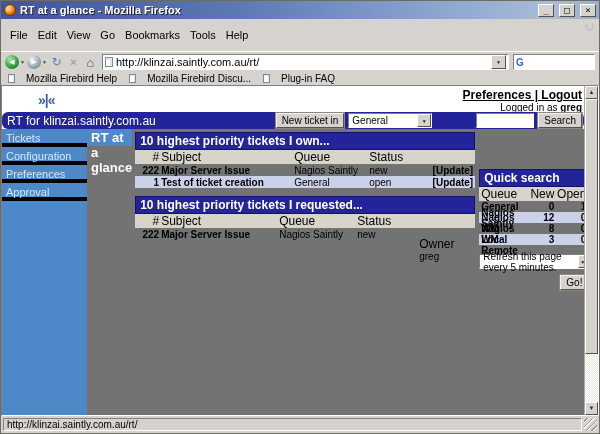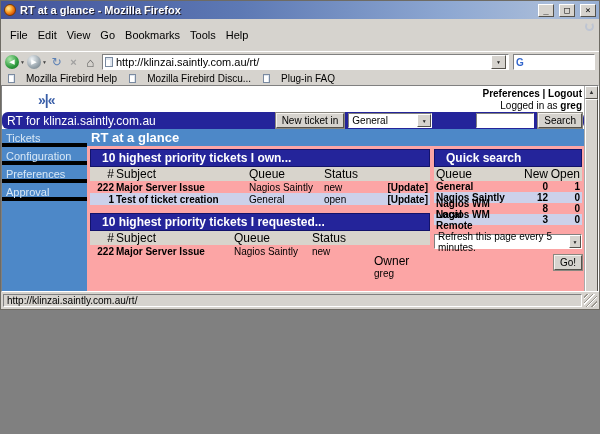--- a/index.html
+++ b/index.html
@@ -1,19 +1,19 @@
 <!DOCTYPE html>
 <html><head>
 <meta charset="utf-8">
 <style>
   * { margin:0; padding:0; box-sizing:border-box; }
   html,body { width:600px; height:434px; }
   body { font-family:"Liberation Sans","DejaVu Sans",sans-serif; background:#808080; }
 
-  .window { width:600px; height:310px; background:#d6d3ce; border:1px solid #6e6b64;
+  .window { width:600px; height:434px; background:#d6d3ce; border:1px solid #6e6b64;
             display:flex; flex-direction:column; overflow:hidden; }
 
   
   .titlebar { height:18px; flex:0 0 18px; display:flex; align-items:center; gap:4px; padding:0 3px;
     background:linear-gradient(90deg,#42539b 0%,#5d79b4 40%,#8ea8d2 75%,#a9bcd9 92%,#97aed2 100%); }
   .ff-icon { width:12px; height:12px; border-radius:50%; flex:0 0 12px;
     background:radial-gradient(circle at 35% 35%, #ffe08a 8%, #f7941d 45%, #cf3a00 85%); border:1px solid #7a3b00; }
   .title-text { color:#fff; font-weight:bold; font-size:11px; flex:1; white-space:nowrap; overflow:hidden; text-shadow:1px 1px 0 #223; }
   .winbtn { width:16px; height:13px; background:#d6d3ce; border:1px solid; border-color:#fff #55524c #55524c #fff;
     font-size:9px; line-height:10px; text-align:center; color:#000; margin-left:1px; font-family:"DejaVu Sans Mono",monospace; }
@@ -63,21 +63,21 @@
   .sb-thumb { flex:0 0 255px; background:#d6d3ce; border:1px solid; border-color:#fff #55524c #55524c #fff; }
   .sb-track { flex:1; }
 
   
   .brand-band { height:26px; flex:0 0 26px; background:#fff; display:flex; justify-content:space-between;
     padding:2px 2px 1px 36px; }
   .logo { display:flex; align-items:center; gap:7px; }
   .logo-glyph { color:#3a5fa8; font-weight:bold; font-size:14px; letter-spacing:-1px; }
   .logo-lines { font-size:8px; font-weight:bold; color:#8c8c8c; letter-spacing:2px; line-height:1.25; }
   .session { text-align:right; line-height:1.2; }
-  .session-links { font-weight:bold; font-size:10px; color:#000; }
+  .session-links { font-weight:bold; font-size:12px; color:#000;text-decoration:underline; }
   .session-logged { font-size:10px; color:#000; }
   .session-user { font-weight:bold; }
 
   
   .rt-navy { height:17px; flex:0 0 17px; background:#24249a; display:flex; align-items:center; padding:0 2px 0 5px; gap:4px;border-radius:6px; }
   .rt-title { color:#fff; font-size:12px; flex:1; white-space:nowrap; }
   .btn3d { background:#d6d3ce; border:1px solid; border-color:#f4f2ee #55524c #55524c #f4f2ee;
     box-shadow:0 0 0 1px #8a8780; font-size:10px; height:15px; line-height:13px; padding:0 5px; color:#000; white-space:nowrap; }
   .fake-select { height:15px; background:#fff; border:1px solid; border-color:#808080 #fff #fff #808080;
     display:flex; align-items:center; font-size:10px; padding-left:3px; }
@@ -88,29 +88,29 @@
     font-size:10px; padding:0 2px; font-family:inherit; }
 
   
   .page-grid { flex:1; display:flex; overflow:hidden; }
   .side-col { width:85px; flex:0 0 85px; background:#4d88c8; display:flex; flex-direction:column; }
   .home-cell { height:17px; flex:0 0 17px; padding:2px 3px 0 4px; border-bottom:1px solid #a3c3e2; }
   .home-link { color:#e9e97e; font-size:11px; font-weight:bold; text-decoration:underline; }
   .side-item { height:18px; flex:0 0 18px; padding:3px 3px 0 4px; font-size:11px; color:#d7e7f5;
     border-bottom:4px solid #000000; }
 
-  .main-col { flex:1; display:flex; flex-direction:column; background:#fca5a5; overflow:hidden;justify-content:space-between; }
+  .main-col { flex:1; display:flex; flex-direction:row; background:#737373; overflow:hidden;justify-content:space-between; }
   .page-titlebar { height:17px; flex:0 0 17px; background:#4d88c8; color:#fff; font-weight:bold;
     font-size:13px; padding:1px 0 0 4px; }
   .content { flex:1; display:flex; align-items:flex-start; padding:3px 2px 0 3px; gap:4px; }
   .tables-col { width:340px; flex:0 0 340px; display:flex; flex-direction:column; gap:8px; }
-  .quick-col { flex:1; }
+  .quick-col { flex:1;margin-top:37px; }
 
   .panel-title { background:#24249a; border:1px solid #12126a; color:#fff; font-weight:bold;
-    font-size:12px; padding:1px 11px; }
+    font-size:12px; padding:1px 4px; }
   .thead { display:flex; background:#d8d4cc; font-size:12px; padding:0 2px; height:14px; align-items:center; }
   .trow { display:flex; font-size:10px; height:12px; align-items:center; padding:0 2px; }
   .alt { background:#ccd1ea; }
 
   .c-num { width:22px; text-align:right; font-weight:bold; }
   .c-sub-o { width:135px; padding-left:2px; font-weight:bold; }
   .c-q-o { width:75px; }
   .c-s-o { width:55px; }
   .c-upd { flex:1; text-align:right; font-weight:bold; }
   .c-sub-r { width:120px; padding-left:2px; font-weight:bold; }

